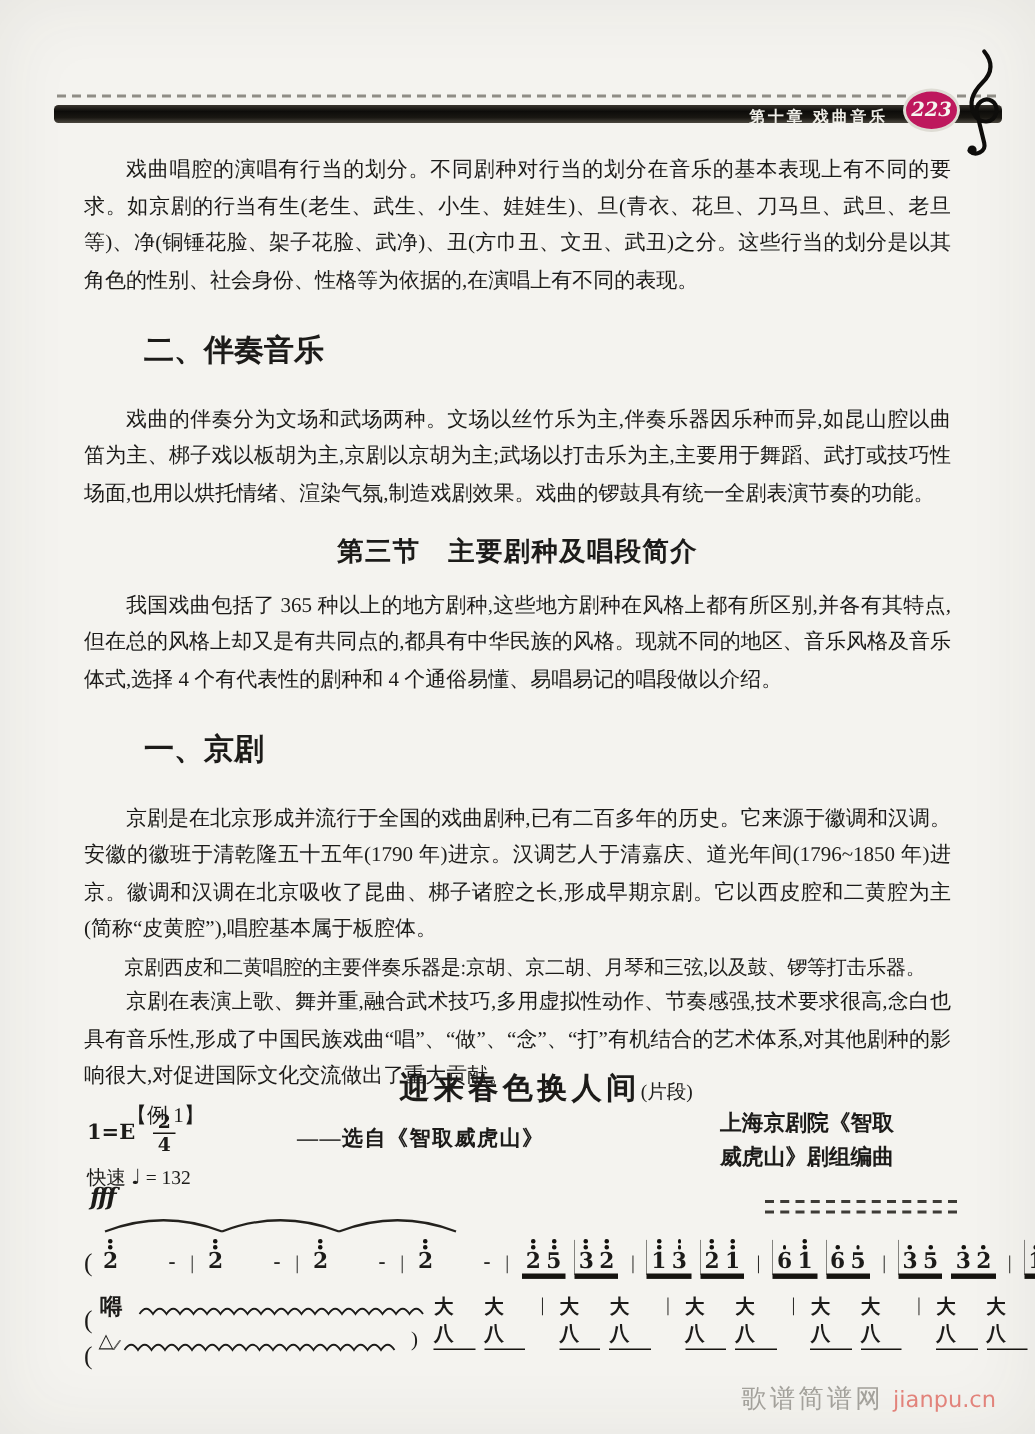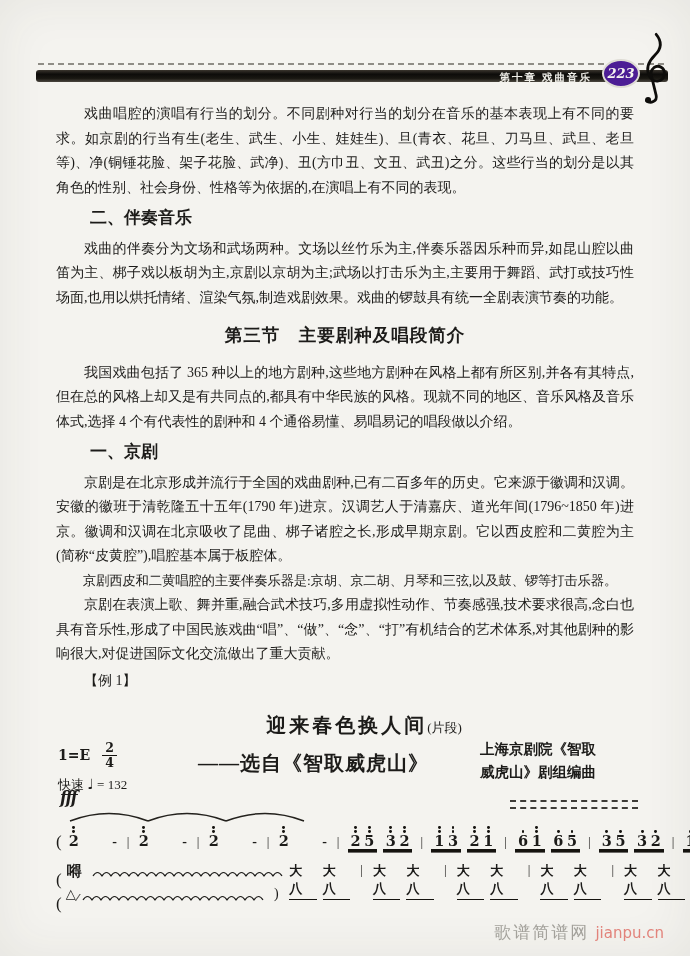--- a/index.html
+++ b/index.html
@@ -6,45 +6,45 @@
   .page{position:relative;width:690px;height:956px;margin:0 auto;background:#f4f3ef;
         box-shadow:inset 0 0 50px rgba(60,55,40,.07);overflow:hidden;
         font-family:"Liberation Serif","DejaVu Serif",serif;color:#1c1b19;}
   
   .head-rule{position:absolute;top:63px;left:38px;right:26px;border-top:2px dashed #8f8d86;}
   .head-band{position:absolute;top:70px;left:36px;right:22px;height:12px;border-radius:3px;
              background:linear-gradient(#3a352e,#0d0c0a 35%,#191712 70%,#4a463e);}
   .head-chapter{position:absolute;top:71px;right:98px;z-index:2;color:#efeee8;
                 font-family:"Liberation Sans",sans-serif;font-size:10.5px;font-weight:bold;letter-spacing:2px;}
   .page-badge{position:absolute;top:59px;right:50px;width:34px;height:25px;z-index:3;
-              background:#4c1d95;border:2px solid #dedcd4;border-radius:50%;
+              background:#be185d;border:2px solid #dedcd4;border-radius:50%;
               display:flex;align-items:center;justify-content:center;
               color:#f6f5f0;font-style:italic;font-weight:bold;font-size:13px;font-family:"DejaVu Serif",serif;}
   .clef{position:absolute;top:32px;right:20px;z-index:4;}
   
   .content{position:absolute;top:102px;left:56px;width:578px;
            font-size:14px;line-height:24.5px;text-align:justify;}
   .content p{margin:0;text-indent:2em;}
   .content p.noindent{text-indent:0;}
-  .content p.sub{font-family:"Liberation Sans",sans-serif;font-weight:bold;font-size:17px;margin:6px 0;}
+  .content p.sub{font-family:"Liberation Sans",sans-serif;font-weight:bold;font-size:20px;margin:22px 0;}
   .content p.section-title{font-family:"Liberation Sans",sans-serif;font-weight:bold;font-size:17.5px;
                            text-align:center;text-indent:0;letter-spacing:1px;margin:13px 0;}
   .content p.tight{white-space:nowrap;font-size:13.4px;letter-spacing:-.2px;}
   .content p.example{margin-top:2px;}
   
   .music{position:absolute;top:712px;left:0;right:0;height:210px;}
   .score-title{position:absolute;top:0;left:0;right:0;text-align:center;}
   .st-main{font-weight:bold;font-size:20px;letter-spacing:3px;margin-left:38px;}
   .st-suffix{font-size:13px;}
   .score-key{position:absolute;top:30px;left:58px;font-weight:bold;font-size:14px;font-family:"DejaVu Serif",serif;}
   .frac{display:inline-flex;flex-direction:column;align-items:center;vertical-align:middle;
         font-size:12.5px;line-height:12px;font-weight:bold;margin-left:12px;}
   .frac .num{border-bottom:1.4px solid #15130f;padding:0 3px 1px;}
   .frac .den{padding-top:1px;}
-  .score-source{position:absolute;top:38px;left:198px;font-size:20px;letter-spacing:1px;font-weight:bold;}
+  .score-source{position:absolute;top:38px;left:198px;font-size:14px;letter-spacing:1px;font-weight:bold;}
   .score-credit{position:absolute;top:26px;right:48px;width:162px;font-size:14.5px;line-height:23px;font-weight:bold;}
   .score-tempo{position:absolute;top:64px;left:58px;font-size:13px;}
   .qnote{font-family:"DejaVu Sans",sans-serif;font-size:14px;}
   .score-dyn{position:absolute;top:76px;left:60px;font-family:"DejaVu Serif",serif;
              font-style:italic;font-weight:bold;font-size:16px;letter-spacing:-1.5px;}
   .slurs{position:absolute;top:97px;left:68px;}
   .dash-trem{position:absolute;top:88px;right:52px;width:128px;}
   .dash-trem div{border-top:2px dashed #3d3b36;margin-bottom:5px;}
   
   .melody-row{position:absolute;top:112px;left:56px;display:flex;align-items:flex-start;}

